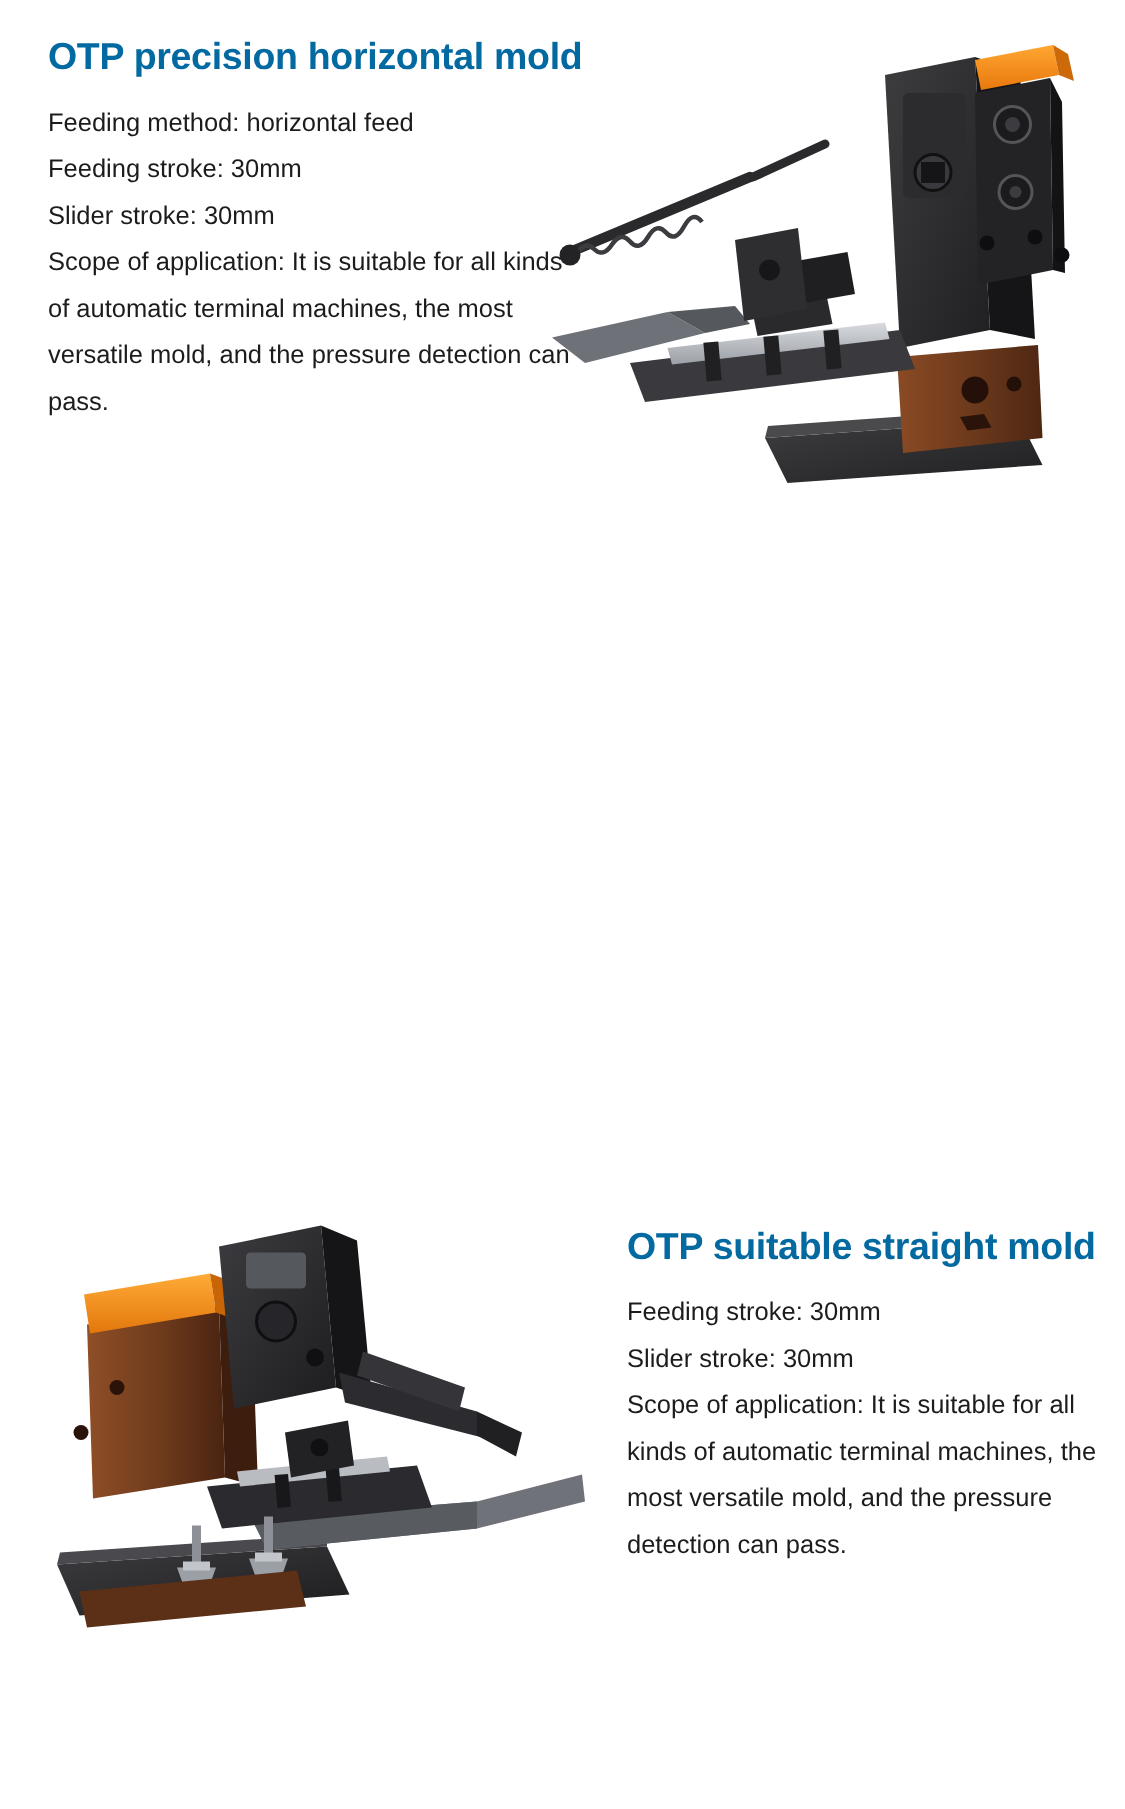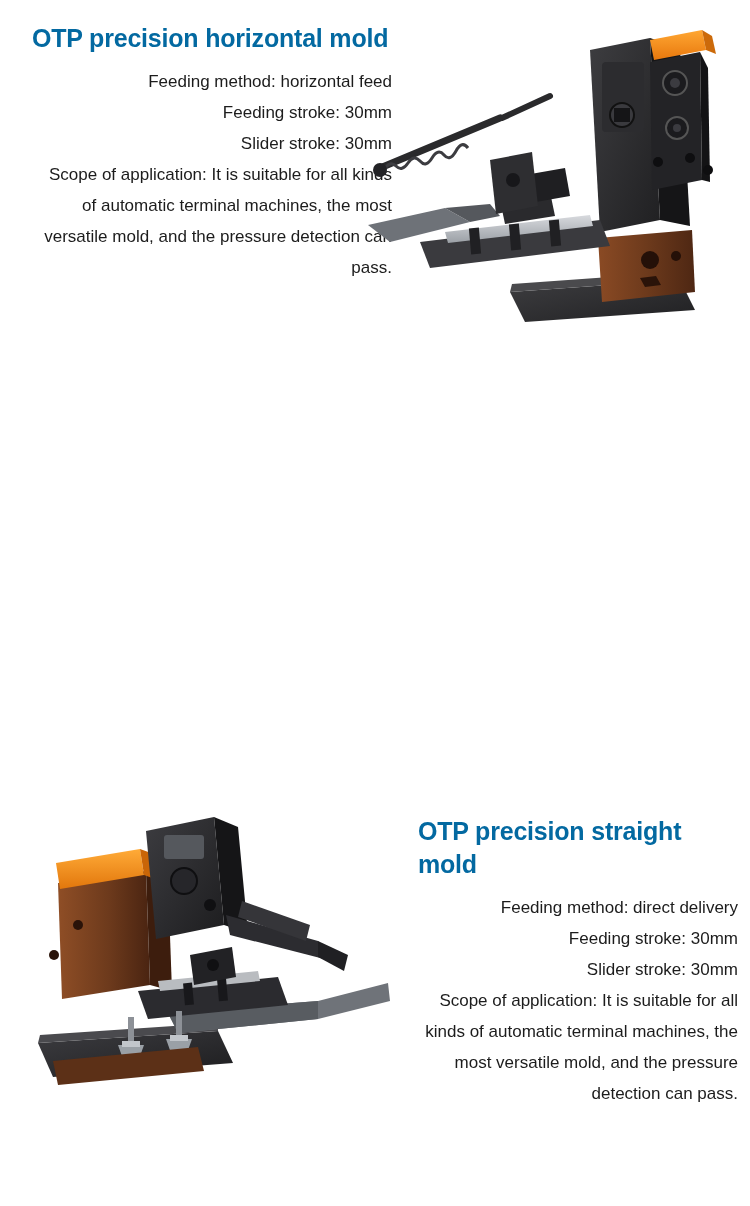--- a/index.html
+++ b/index.html
@@ -36,21 +36,20 @@
     color: #0369a1;
     margin: 0 0 12px 0;
     letter-spacing: -0.2px;
   }
 
   .spec-line {
     font-size: 17px;
     line-height: 1.82;
     color: #1c1c1c;
     white-space: pre-wrap;
-    text-align: right;
   }
 
   
   .sec1 { height: 400px; }
   .sec1 .text-col {
     position: absolute;
     left: 32px;
     top: 22px;
     width: 360px;
   }
@@ -163,23 +162,22 @@
         <path d="M175 165 L215 158 L220 186 L180 193 Z" fill="#1f1f22"></path>
 
         <path d="M140 150 L182 142 L188 196 L146 204 Z" fill="#2e2e31"></path>
         <circle cx="163" cy="170" r="7" fill="#17171a"></circle>
       </svg>
     </div>
   </div>
 
   <div class="section sec2">
     <div class="text-col">
-      <div class="title">OTP precision
+      <div class="title">OTP suitable
 straight mold</div>
-      <div class="spec-line">Feeding method: direct delivery</div>
       <div class="spec-line">Feeding stroke: 30mm</div>
       <div class="spec-line">Slider stroke: 30mm</div>
       <div class="spec-line">Scope of application: It is suitable for all kinds of automatic terminal machines, the most versatile mold, and the pressure detection can pass.</div>
     </div>
 
     <div class="art">
       <svg viewBox="0 0 380 310" xmlns="http://www.w3.org/2000/svg">
         <defs>
           <linearGradient id="g2body" x1="0" y1="0" x2="1" y2="0">
             <stop offset="0%" stop-color="#8f4e26"></stop>

